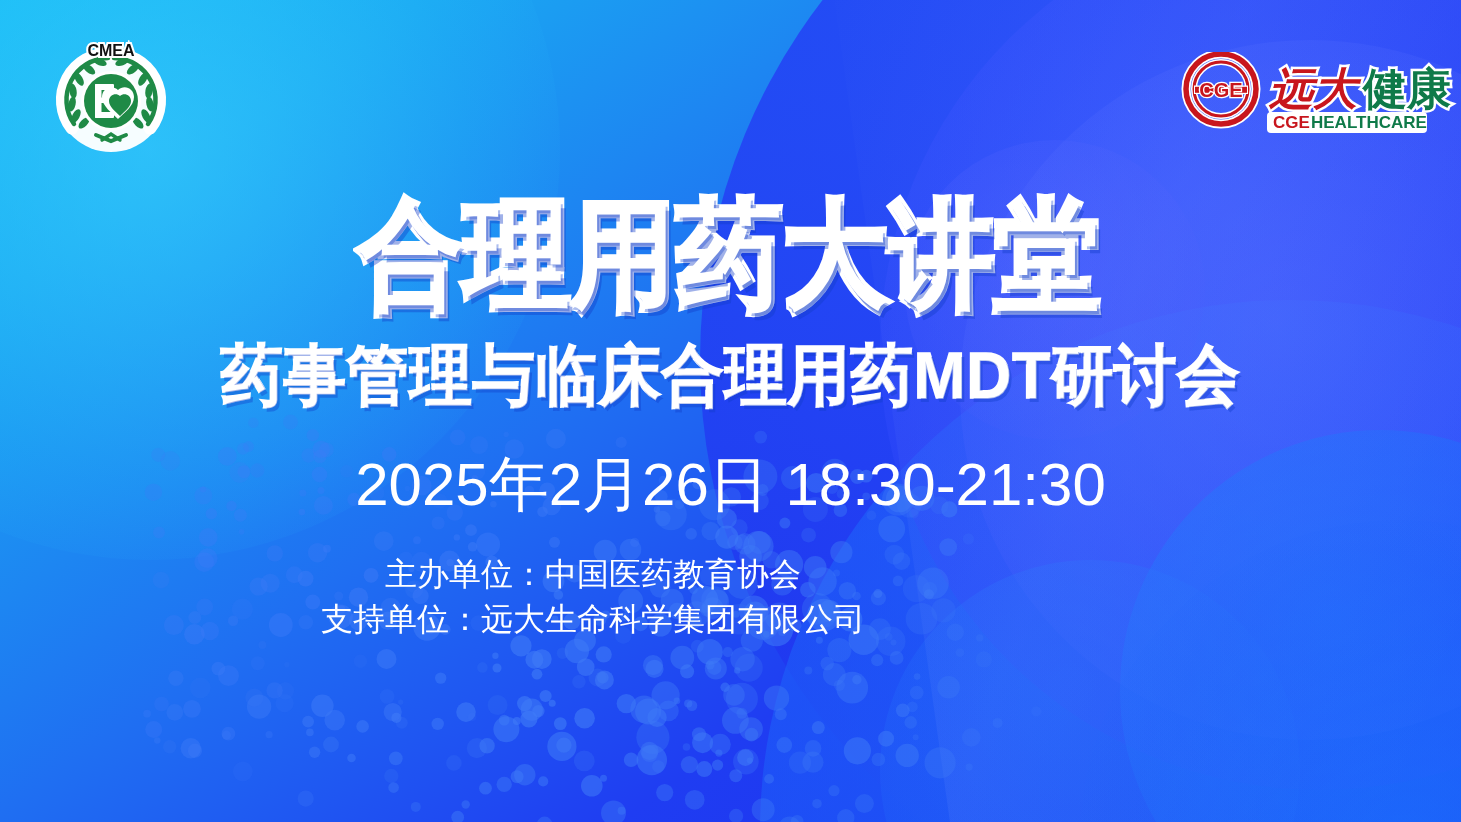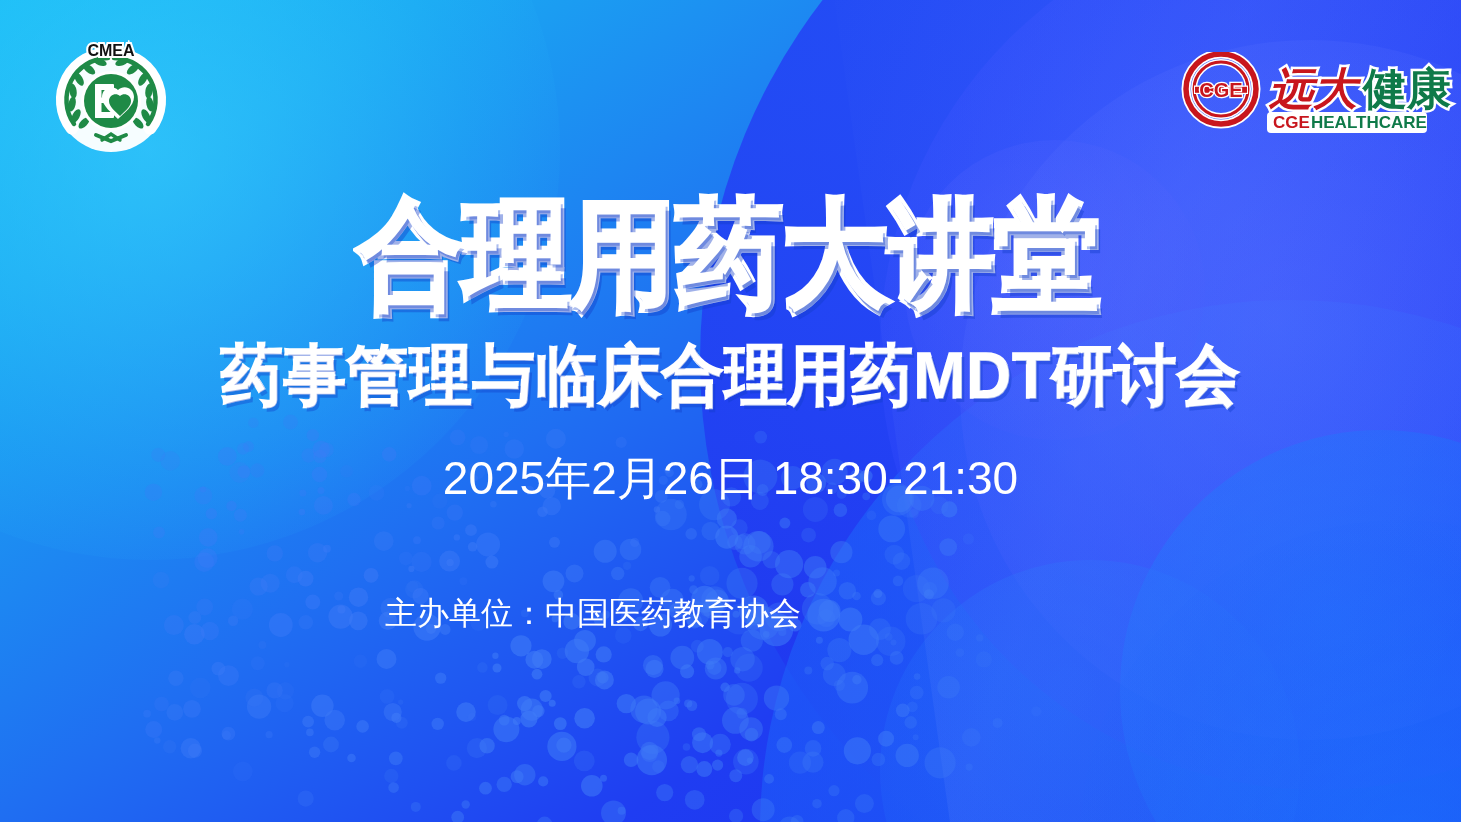--- a/index.html
+++ b/index.html
@@ -127,32 +127,31 @@
     letter-spacing: 1px;
     -webkit-text-stroke: 1.6px #ffffff;
     paint-order: stroke fill;
     text-shadow: 3px 4px 0 rgba(17,60,200,0.38);
     transform: scaleY(1.06);
     transform-origin: top center;
   }
   .date-line {
     position: absolute;
     top: 455px; left: 0; width: 1461px;
-    font-size: 46px;
+    font-size: 60px;
     line-height: 1;
     color: #ffffff;
     letter-spacing: 0px;
   }
   .org-block {
     position: absolute;
     top: 552px; left: 0; width: 1186px;
     font-size: 32px;
     line-height: 1.42;
     color: #ffffff;
-    margin-top: 39px;
   }
   .org-line { display: block; }
 </style>
 </head>
 <body>
 
 <div id="poster">
 
   <div class="bg-layer corner-glow-tl"></div>
   <div class="bg-layer arc arc-a"></div>
@@ -662,16 +661,17 @@
       </g>
     </svg>
   </div>
 
   <div class="text-stack">
     <div class="main-title">合理用药大讲堂</div>
     <div class="sub-title">药事管理与临床合理用药MDT研讨会</div>
     <div class="date-line">2025年2月26日 18:30-21:30</div>
     <div class="org-block">
       <span class="org-line">主办单位：中国医药教育协会</span>
+      <span class="org-line">支持单位：远大生命科学集团有限公司</span>
     </div>
   </div>
 
 </div>
 
 </body></html>

